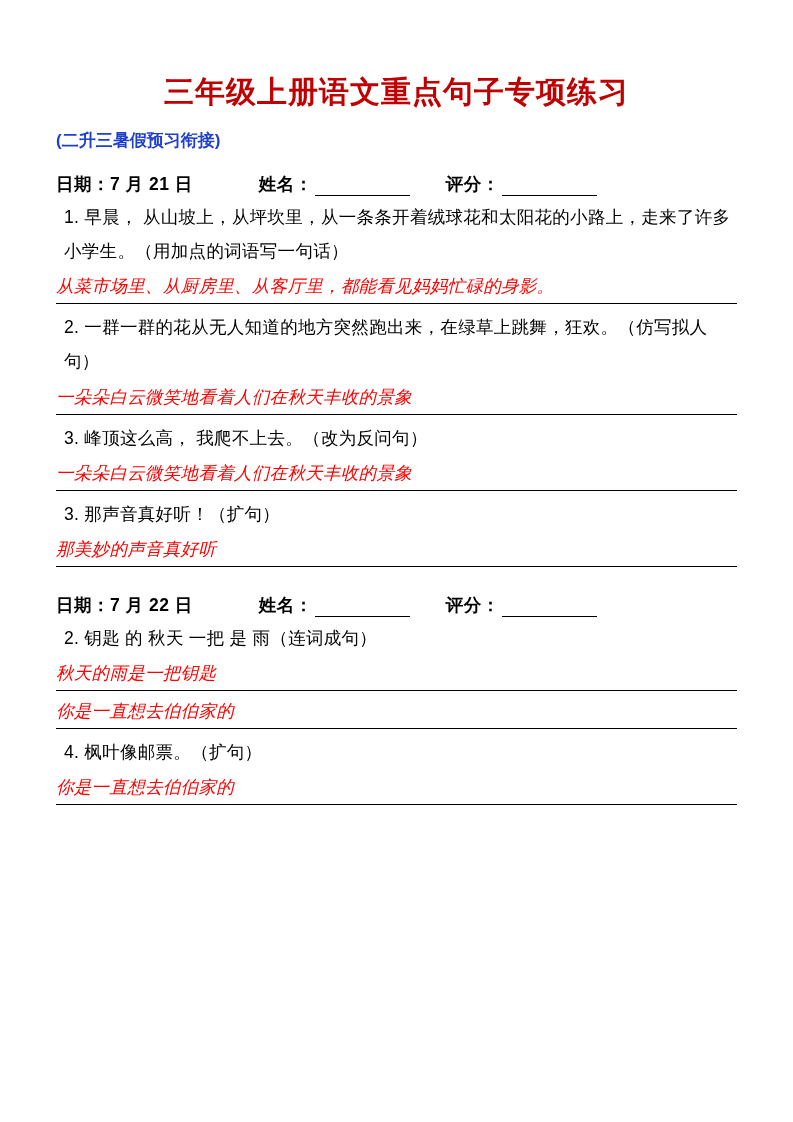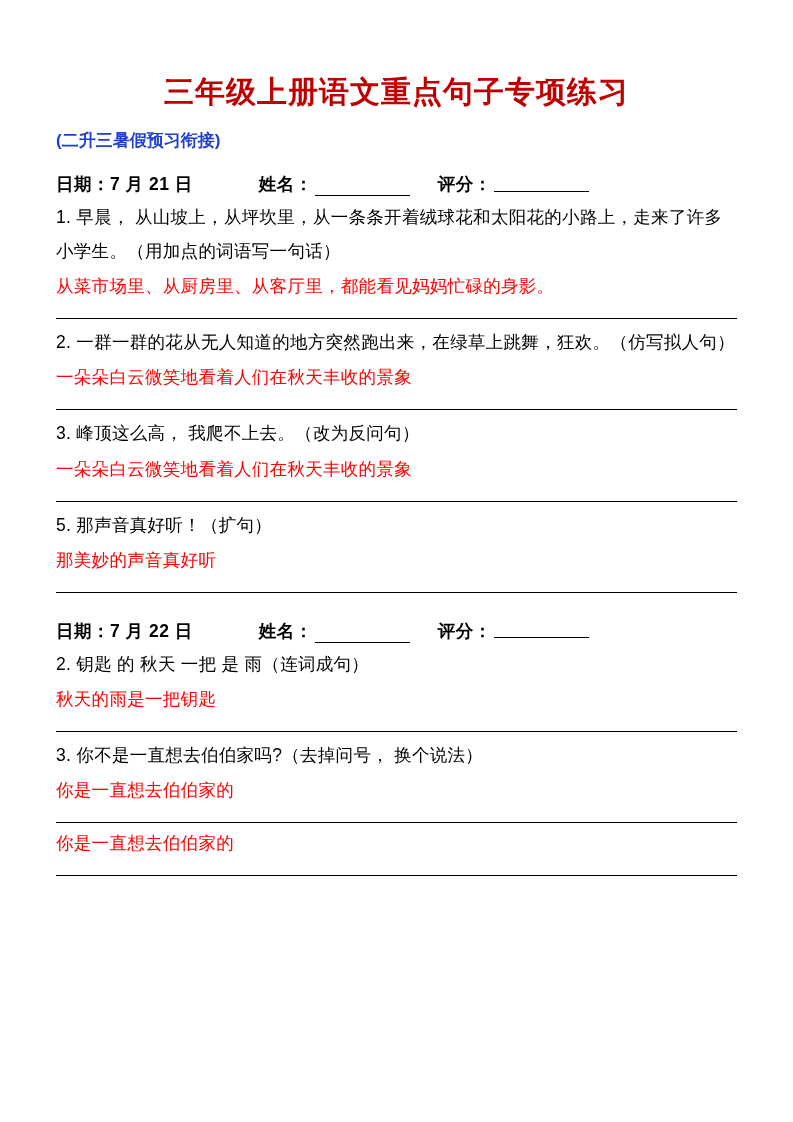--- a/index.html
+++ b/index.html
@@ -51,48 +51,49 @@
     white-space: nowrap;
     text-align: center;
   }
   .meta-name {
     margin-left: 66px;
     white-space: nowrap;
     display: flex;
     align-items: flex-end;
   }
   .meta-score {
-    margin-left: 28px;
+    margin-left: 36px;
     white-space: nowrap;
     display: flex;
-    align-items: center;
+    align-items: flex-end;
   }
   .blank-line {
     display: inline-block;
     width: 95px;
     border-bottom: 1.6px solid #000;
     height: 14px;
     margin-left: 2px;
   }
   .question {
     font-size: 17.5px;
     line-height: 1.95;
-    margin: 2px 0 0 0;
+    margin: 2px 0 0 8px;
     letter-spacing: 0.3px;
   }
   .answer {
     color: #ff0000;
     font-size: 17.5px;
     line-height: 1.6;
     border-bottom: 1.5px solid #000;
-    padding-bottom: 18px;
+    padding-bottom: 3px;
     margin-top: 4px;
     margin-bottom: 6px;
     letter-spacing: 0.3px;
     min-height: 22px;
+    font-style: italic;
   }
   .section {
     margin-bottom: 6px;
   }
   .section + .section {
     margin-top: 26px;
   }
   .item {
     margin-bottom: 2px;
   }
@@ -124,21 +125,21 @@
     </div>
     <div class="item">
       <div class="question">2. 一群一群的花从无人知道的地方突然跑出来，在绿草上跳舞，狂欢。（仿写拟人句）</div>
       <div class="answer">一朵朵白云微笑地看着人们在秋天丰收的景象</div>
     </div>
     <div class="item">
       <div class="question">3. 峰顶这么高， 我爬不上去。（改为反问句）</div>
       <div class="answer">一朵朵白云微笑地看着人们在秋天丰收的景象</div>
     </div>
     <div class="item">
-      <div class="question">5. 那声音真好听！（扩句）</div>
+      <div class="question">3. 那声音真好听！（扩句）</div>
       <div class="answer">那美妙的声音真好听</div>
     </div>
   </div>
 
   <div class="section">
     <div class="meta-row">
       <span class="meta-date">日期：7 月 22 日</span>
       <span class="meta-name">
         <span>姓名：</span>
         <span class="blank-line"></span>
@@ -149,21 +150,21 @@
       </span>
     </div>
 
     <div class="item">
     </div>
     <div class="item">
       <div class="question">2. 钥匙 的 秋天 一把 是 雨（连词成句）</div>
       <div class="answer">秋天的雨是一把钥匙</div>
     </div>
     <div class="item">
-      <div class="question">3. 你不是一直想去伯伯家吗?（去掉问号， 换个说法）</div>
       <div class="answer">你是一直想去伯伯家的</div>
     </div>
     <div class="item">
+      <div class="question">4. 枫叶像邮票。（扩句）</div>
       <div class="answer">你是一直想去伯伯家的</div>
     </div>
   </div>
 
 </div>
 
 </body></html>

